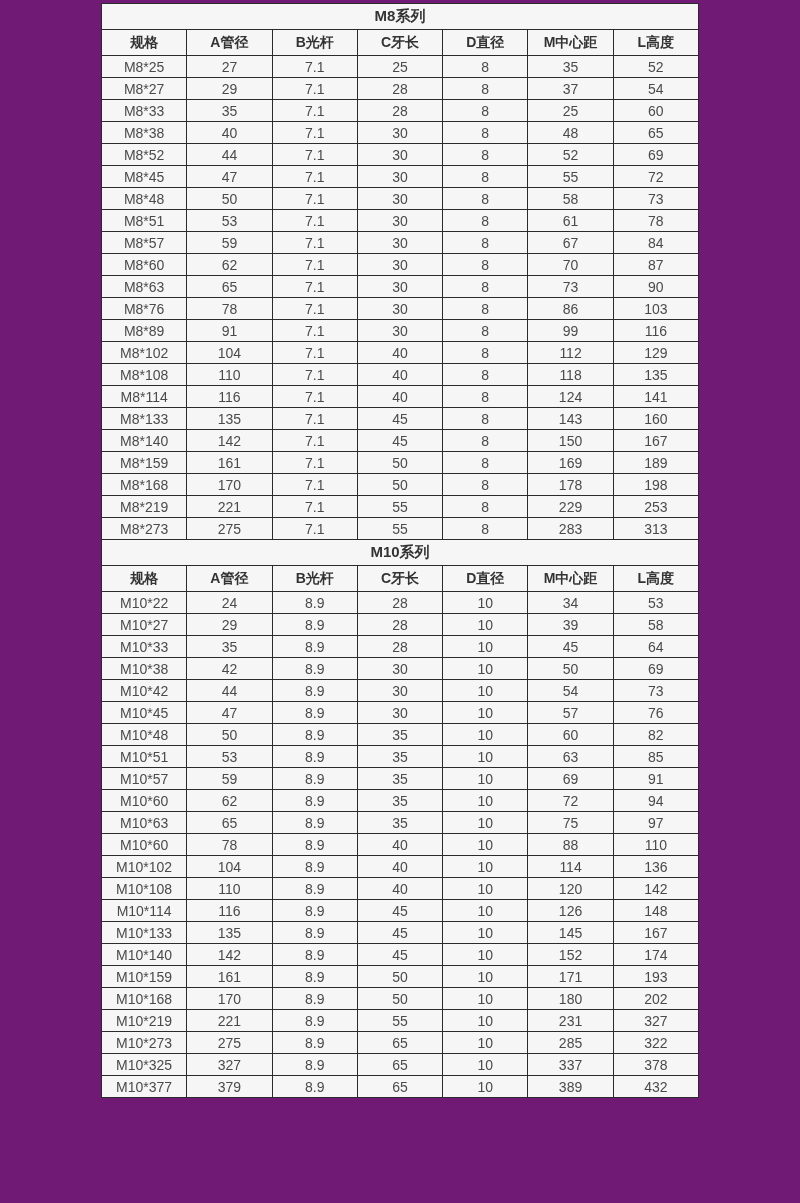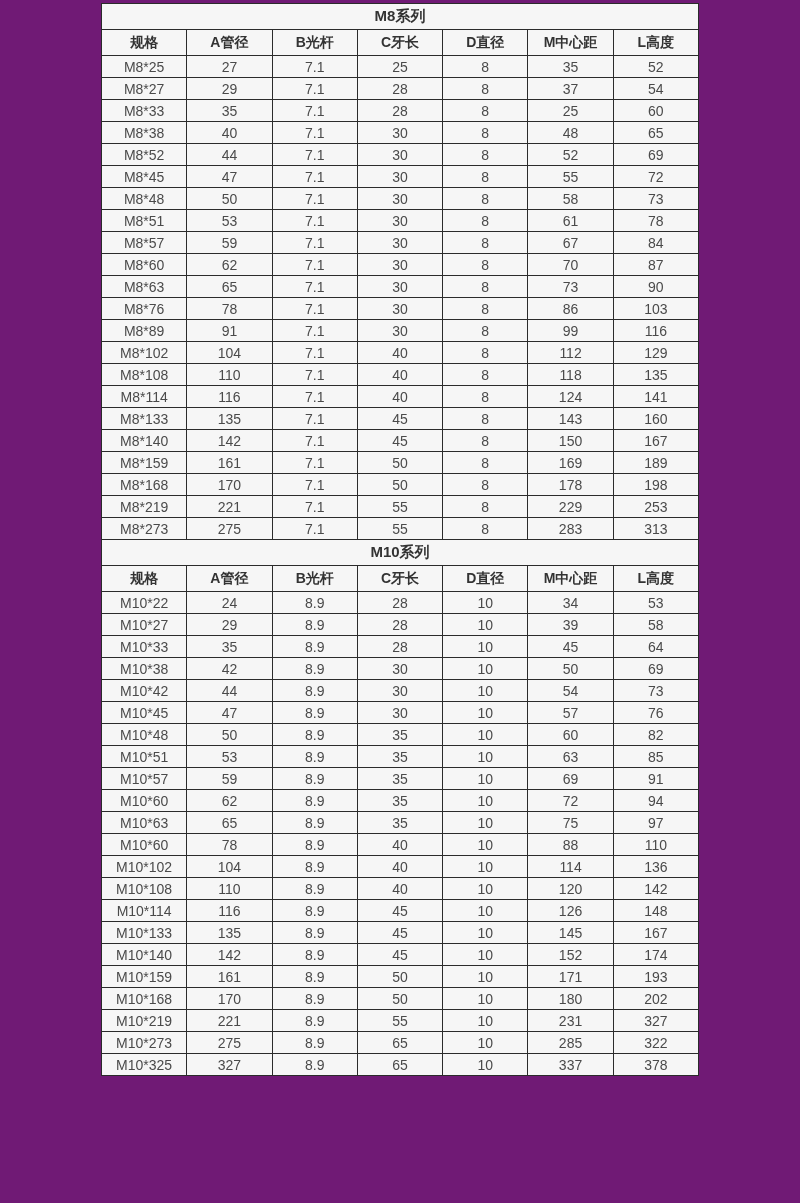--- a/index.html
+++ b/index.html
@@ -469,15 +469,24 @@
         </tr>
         <tr>
           <td class="cell">M10*325</td>
           <td class="cell">327</td>
           <td class="cell">8.9</td>
           <td class="cell">65</td>
           <td class="cell">10</td>
           <td class="cell">337</td>
           <td class="cell">378</td>
         </tr>
+        <tr>
+          <td class="cell">M10*377</td>
+          <td class="cell">379</td>
+          <td class="cell">8.9</td>
+          <td class="cell">65</td>
+          <td class="cell">10</td>
+          <td class="cell">389</td>
+          <td class="cell">432</td>
+        </tr>
       </tbody>
   </table>
 </div>
 
 </body></html>

